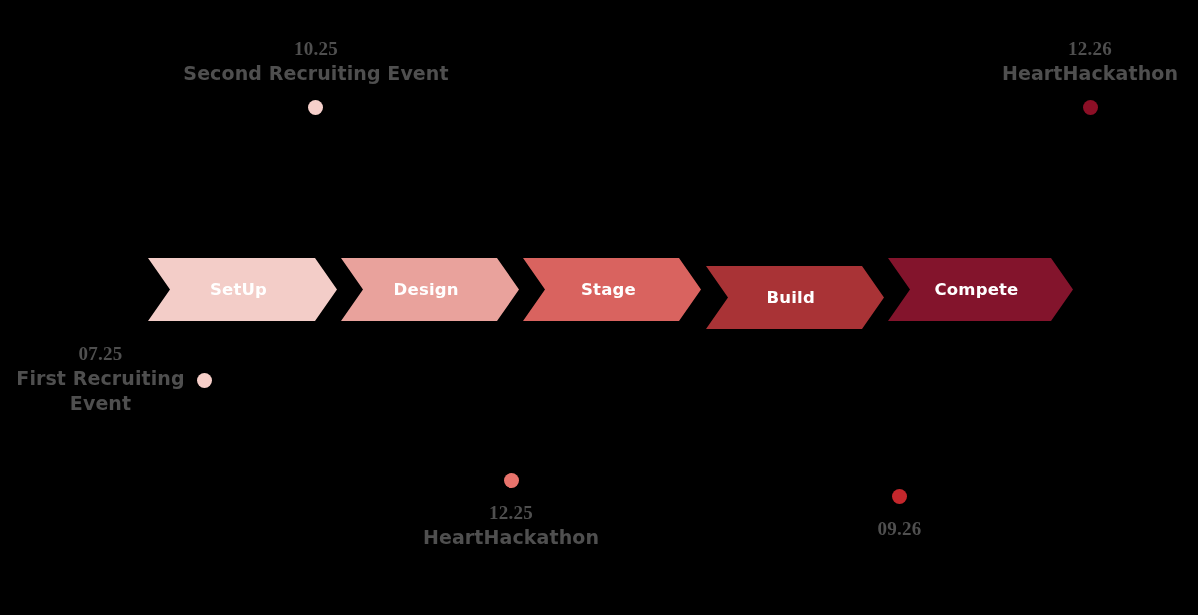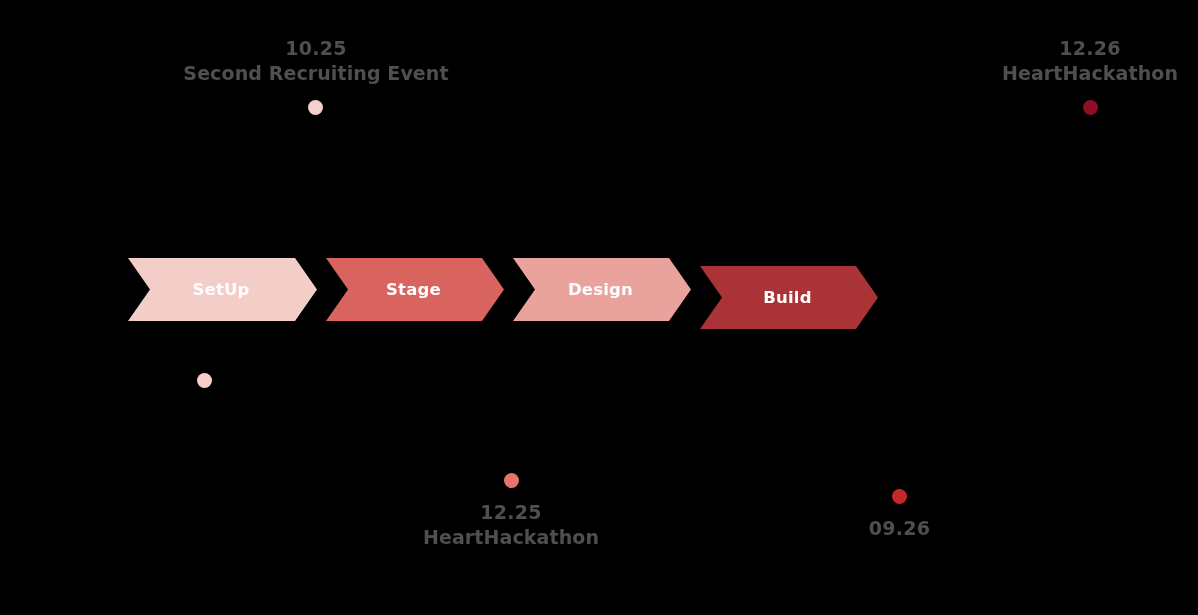--- a/index.html
+++ b/index.html
@@ -18,21 +18,21 @@
   #stage {
     position: absolute;
     left: 0; top: 0;
     width: 1198px;
     height: 615px;
   }
 
   
   .chevron-band {
     position: absolute;
-    left: 128px;
+    left: 148px;
     top: 258px;
     width: 925px;
     height: 63px;
     display: flex;
     align-items: stretch;
   }
   .chevron-step {
     position: relative;
     height: 100%;
     display: flex;
@@ -65,20 +65,21 @@
     position: absolute;
     text-align: center;
     color: #4f4f4f;
     line-height: 1.32;
     white-space: nowrap;
   }
   .milestone .date {
     font-size: 19px;
     font-weight: bold;
     letter-spacing: 0.3px;
+    font-family: Liberation Serif, serif;
   }
   .milestone .title {
     font-size: 19px;
     font-weight: bold;
     letter-spacing: 0.1px;
   }
   .milestone .title.wrap {
     white-space: normal;
     width: 185px;
   }
@@ -92,59 +93,69 @@
 
     <div class="chevron-step" style="width:194px;">
         <svg width="189" height="63" viewBox="0 0 189 63" style="position: absolute; left: 0px; top: 0px; z-index: 1;">
           <path d="M 0 0 L 167 0 L 189 31.5 L 167 63 L 0 63 L 22 31.5 Z" fill="#f3cdc8"></path>
         </svg>
       <span class="label">SetUp</span>
     </div>
 
     <div class="chevron-step" style="width:183px;">
         <svg width="178" height="63" viewBox="0 0 178 63" style="position: absolute; left: 0px; top: 0px; z-index: 1;">
-          <path d="M 0 0 L 156 0 L 178 31.5 L 156 63 L 0 63 L 22 31.5 Z" fill="#d9635f"></path>
+          <path d="M 0 0 L 156 0 L 178 31.5 L 156 63 L 0 63 L 22 31.5 Z" fill="#e9a29c"></path>
         </svg>
-      <span class="label">Stage</span>
+      <span class="label">Design</span>
     </div>
 
     <div class="chevron-step" style="width:183px;">
         <svg width="178" height="63" viewBox="0 0 178 63" style="position: absolute; left: 0px; top: 0px; z-index: 1;">
-          <path d="M 0 0 L 156 0 L 178 31.5 L 156 63 L 0 63 L 22 31.5 Z" fill="#e9a29c"></path>
+          <path d="M 0 0 L 156 0 L 178 31.5 L 156 63 L 0 63 L 22 31.5 Z" fill="#d9635f"></path>
         </svg>
-      <span class="label">Design</span>
+      <span class="label">Stage</span>
     </div>
 
     <div class="chevron-step" style="width:183px;margin-top:8px;">
         <svg width="178" height="63" viewBox="0 0 178 63" style="position: absolute; left: 0px; top: 0px; z-index: 1;">
           <path d="M 0 0 L 156 0 L 178 31.5 L 156 63 L 0 63 L 22 31.5 Z" fill="#a93336"></path>
         </svg>
       <span class="label">Build</span>
     </div>
 
+    <div class="chevron-step" style="width:190px;">
+        <svg width="185" height="63" viewBox="0 0 185 63" style="position: absolute; left: 0px; top: 0px; z-index: 1;">
+          <path d="M 0 0 L 163 0 L 185 31.5 L 163 63 L 0 63 L 22 31.5 Z" fill="#83142c"></path>
+        </svg>
+      <span class="label">Compete</span>
+    </div>
   </div>
 
   <div class="milestone" style="left:0; top:0; width:1198px; height:130px;">
     <div class="text-block" style="left:130px; top:36px; width:372px;">
       <div class="date">10.25</div>
       <div class="title">Second Recruiting Event</div>
     </div>
     <div class="dot" style="left:308px; top:100px; width:15px; height:15px; background:#f6d0cb;"></div>
   </div>
 
 
   <div class="milestone" style="left:0; top:0; width:1180px; height:130px;">
     <div class="text-block" style="left:904px; top:36px; width:372px;">
       <div class="date">12.26</div>
       <div class="title">HeartHackathon</div>
     </div>
     <div class="dot" style="left:1083px; top:100px; width:15px; height:15px; background:#8c0f26;"></div>
   </div>
 
   <div class="milestone" style="left:0; top:0; width:1198px; height:615px;">
+    <div class="text-block" style="left:8px; top:341px; width:185px;">
+      <div class="date">07.25</div>
+      <div class="title wrap">First Recruiting Event</div>
+    </div>
     <div class="dot" style="left:197px; top:373px; width:15px; height:15px; background:#f7cfc9;"></div>
   </div>
 
   <div class="milestone" style="left:0; top:0; width:1198px; height:615px;padding-left:48px;">
     <div class="dot" style="left:504px; top:473px; width:15px; height:15px; background:#e8736c;"></div>
     <div class="text-block" style="left:325px; top:500px; width:372px;">
       <div class="date">12.25</div>
       <div class="title">HeartHackathon</div>
     </div>
   </div>

